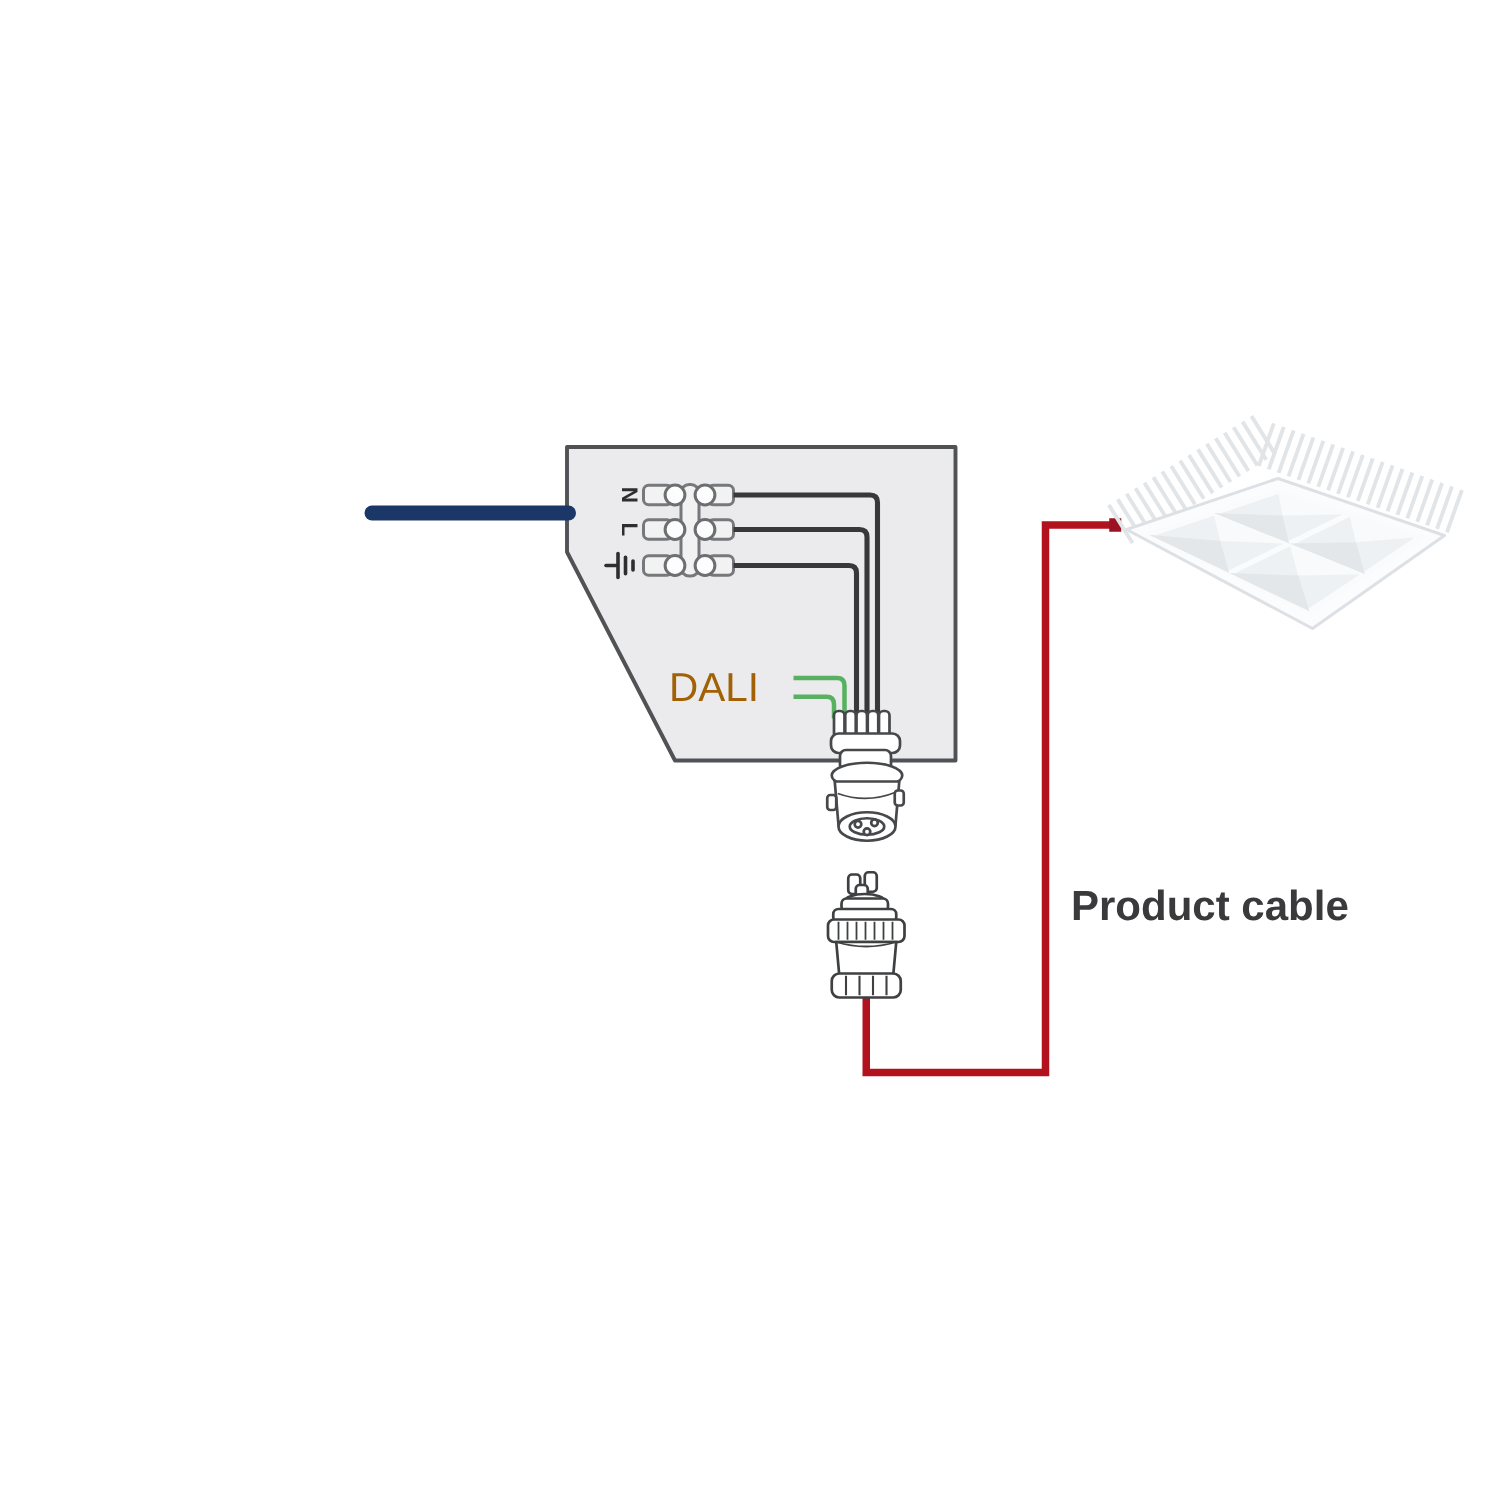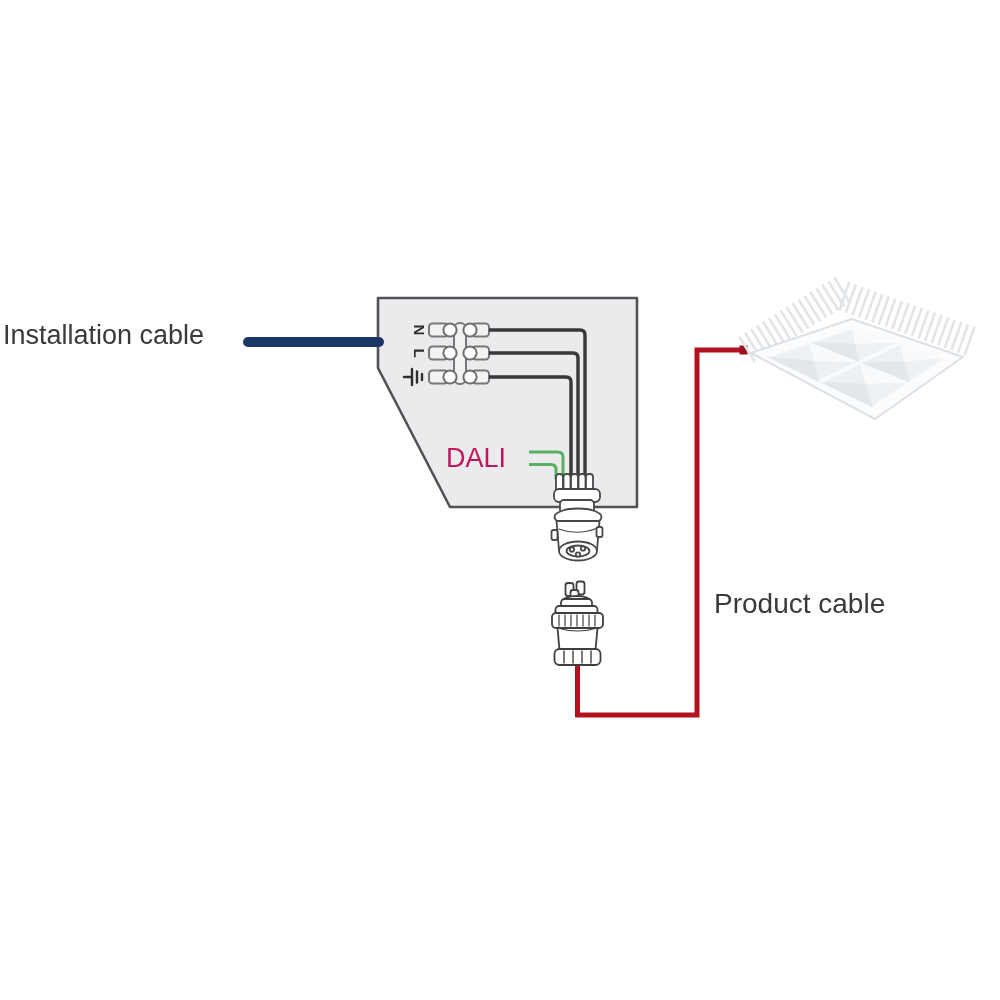--- a/index.html
+++ b/index.html
@@ -6,22 +6,22 @@
   .stage{
     position:relative;width:1000px;height:1000px;background:#ffffff;overflow:hidden;
     font-family:"Liberation Sans",sans-serif;
   }
   .stage svg{position:absolute;left:0;top:0;}
   .lbl{
     position:absolute;color:#3a3a3c;font-size:27px;line-height:33px;
     font-family:"Liberation Sans",sans-serif;white-space:nowrap;
   }
   .lbl-installation{left:3px;top:319px;}
-  .lbl-dali{left:446px;top:442px;font-size:27px;color:#be185d;}
-  .lbl-product{left:714px;top:587px;font-size:28px;}
+  .lbl-dali{left:446px;top:442px;font-size:27px;color:#a16207;}
+  .lbl-product{left:714px;top:587px;font-size:28px;font-weight:bold;}
   text{font-family:"Liberation Sans",sans-serif;}
 </style>
 </head>
 <body>
 
 <div class="stage">
 
   <svg width="1000" height="1000" viewBox="0 0 1000 1000">
 
     <polygon points="378,298 637,298 637,507 450,507 378,368" fill="#ebebed" stroke="#515256" stroke-width="2.6" stroke-linejoin="round"></polygon>
@@ -139,20 +139,19 @@
       <g stroke-width="1.4">
         <path d="M564 650.5 V663.5"></path>
           <path d="M573 650.5 V663.5"></path>
         <path d="M582 650.5 V663.5"></path>
           <path d="M591 650.5 V663.5"></path>
       </g>
     </g>
   </svg>
 
   <div class="lbl lbl-installation">
-    <div>Installation cable</div>
   </div>
 
   <div class="lbl lbl-dali">DALI</div>
 
   <div class="lbl lbl-product">Product cable</div>
 
 </div>
 
 </body></html>

